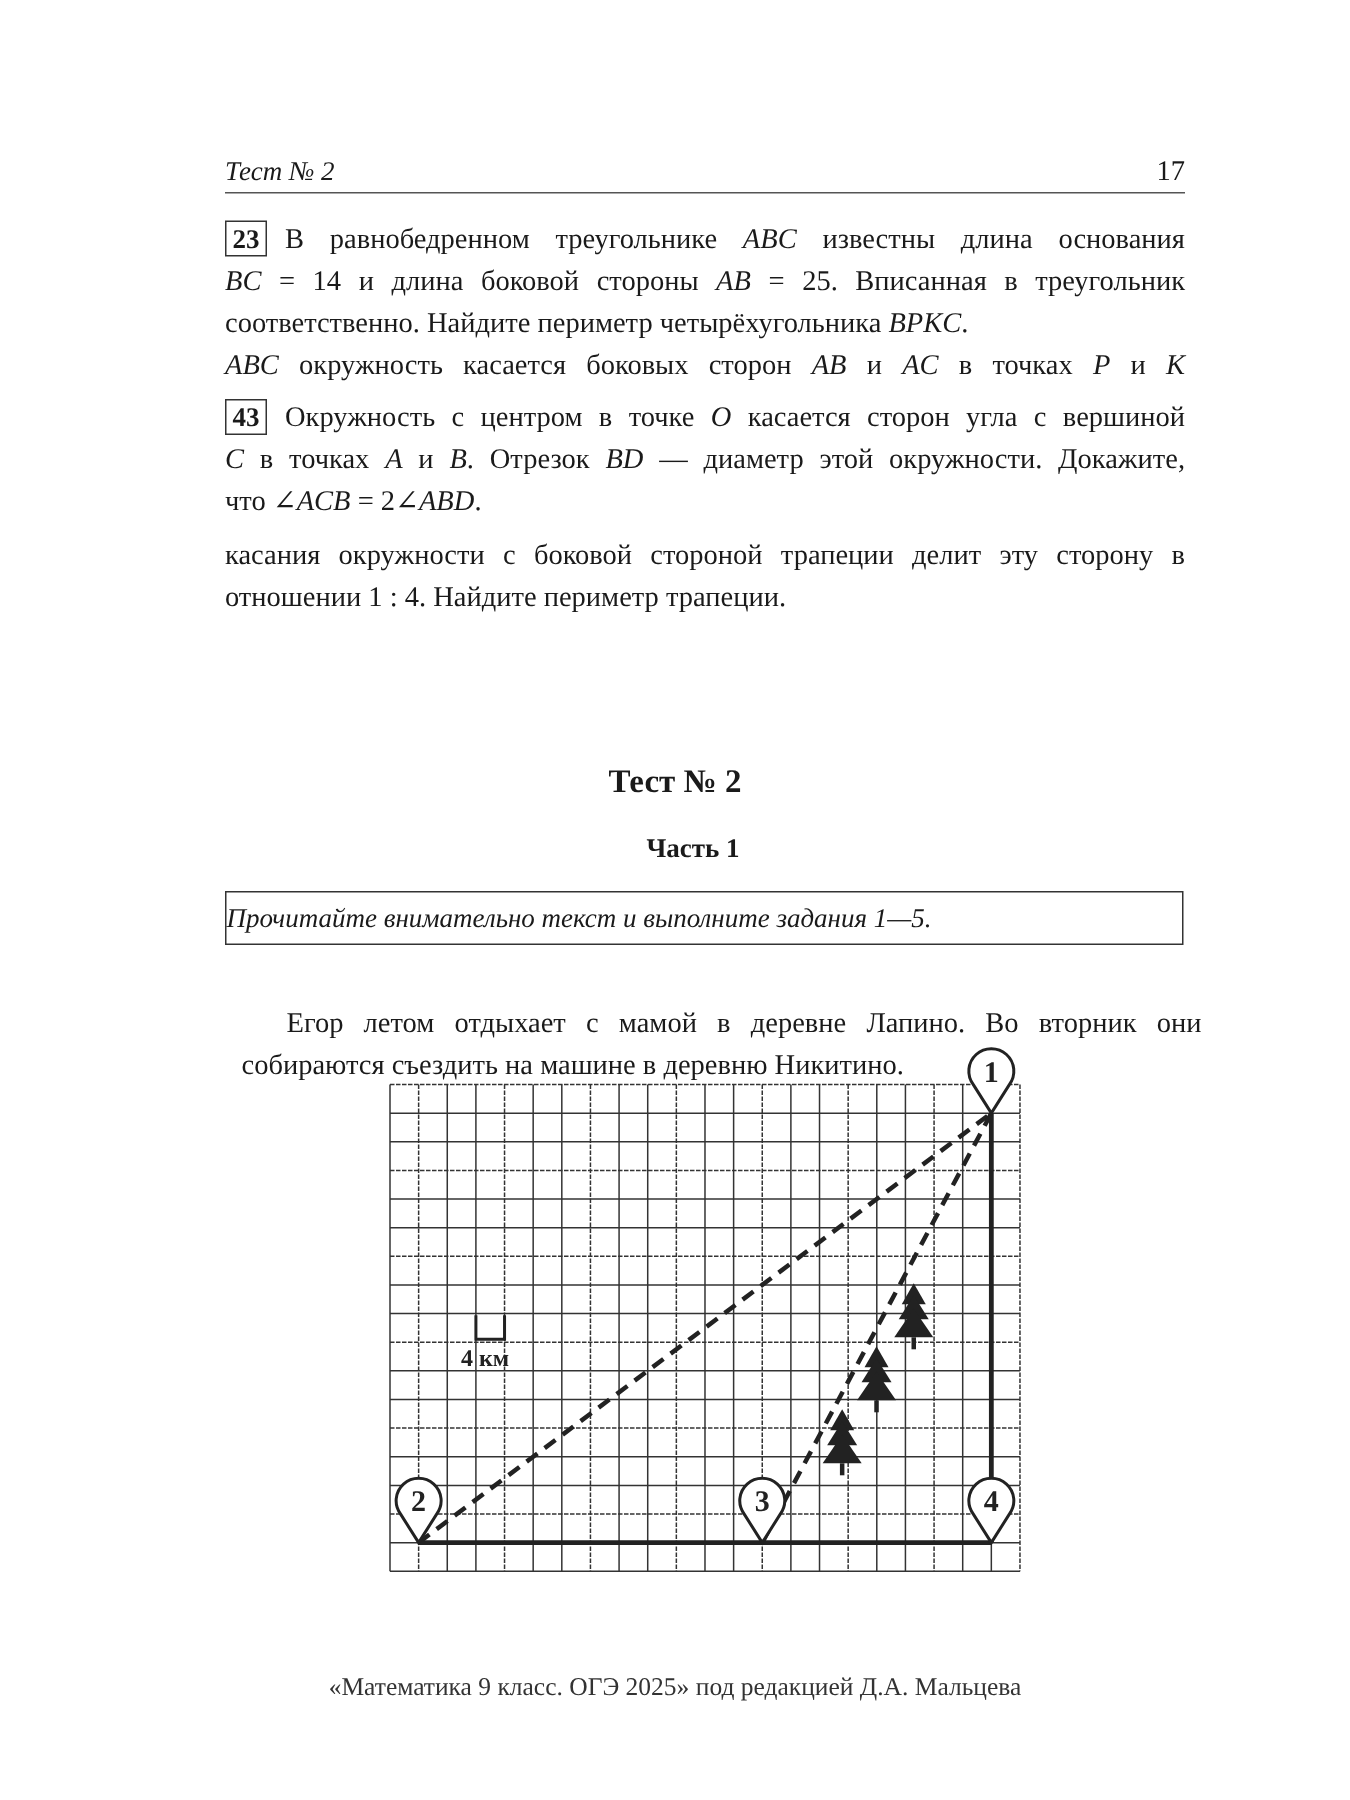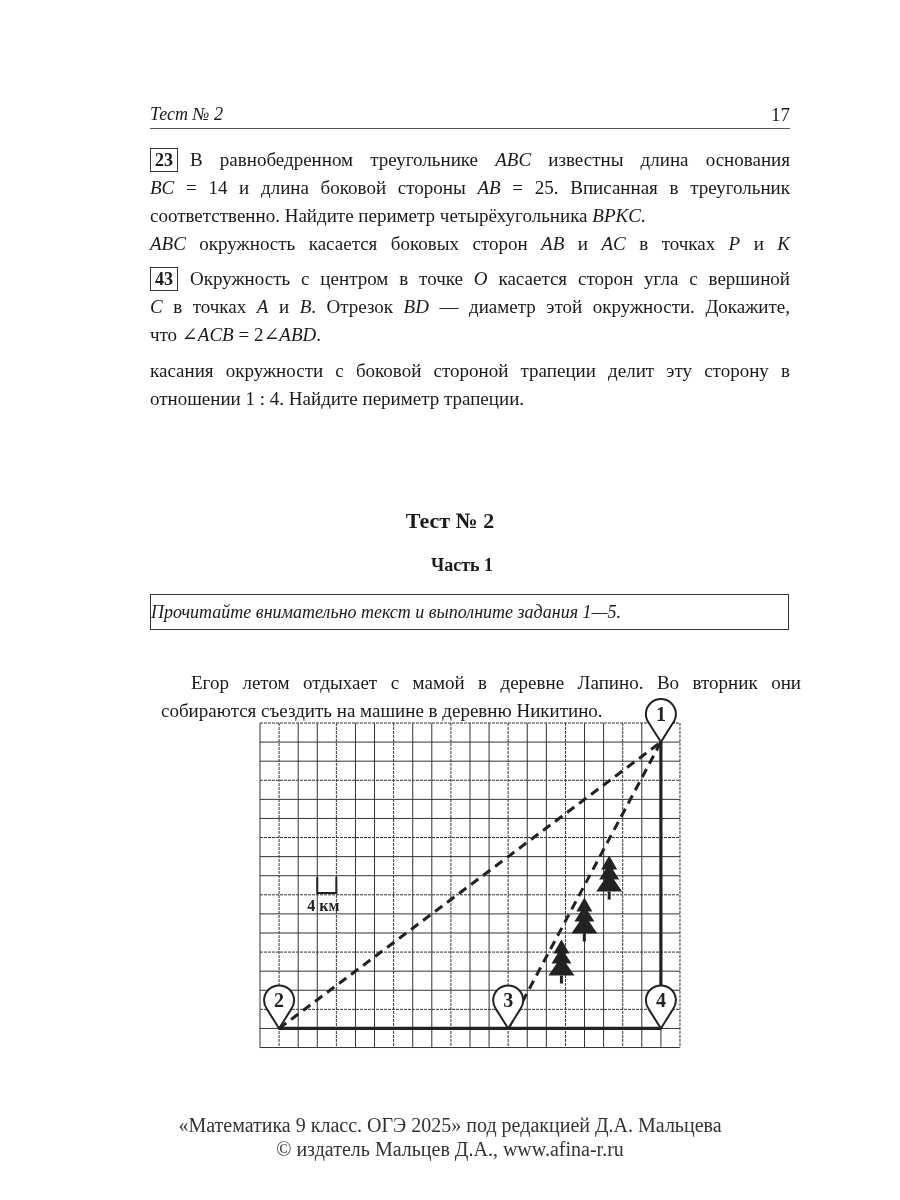--- a/index.html
+++ b/index.html
@@ -12,21 +12,21 @@
   .task { left: 150px; width: 640px; font-size: 19px; line-height: 28px; text-align: justify; }
   .task-num { display: inline-block; border: 1.5px solid #333; font-weight: bold; font-size: 18px;
               line-height: 22px; padding: 0 4px; margin-right: 12px; }
   .m { font-style: italic; margin-top: 15px; }
   .h-test { left: 0; width: 900px; top: 508px; text-align: center; font-weight: bold; font-size: 22px; }
   .h-part { left: 12px; width: 900px; top: 555px; text-align: center; font-weight: bold; font-size: 18px; }
   .instr { left: 150px; top: 594px; width: 637px; height: 34px; border: 1.5px solid #333;
            font-style: italic; font-size: 18px; line-height: 34px; }
   .intro { left: 150px; top: 669px; width: 640px; font-size: 19px; line-height: 28px;
            text-indent: 30px; text-align: justify; margin-left: 11px; }
-  .footer { left: 0; width: 900px; top: 1113px; text-align: center; font-size: 20px; line-height: 24px; color: #333; }
+  .footer { left: 0; width: 900px; top: 1113px; text-align: center; font-size: 17px; line-height: 24px; color: #333; }
   svg text { font-family: "Liberation Serif", "DejaVu Serif", serif; }
 </style>
 </head>
 <body>
 
 <div class="abs run-head">
   <span class="run-title">Тест № 2</span>
   <span class="run-page">17</span>
 </div>
 
@@ -140,14 +140,13 @@
       </g>
       <g>
         <path d="M660.89 1028.44 L648.89 1009.44 A15 15 0 1 1 672.89 1009.44 Z" fill="#fff" stroke="#222" stroke-width="2"></path>
         <text x="660.89" y="1007.44" text-anchor="middle" font-size="20" font-weight="bold" fill="#222">4</text>
       </g>
     </g>
 </svg>
 
 <div class="abs footer">
   <div>«Математика 9 класс. ОГЭ 2025» под редакцией Д.А. Мальцева</div>
-  <div>© издатель Мальцев Д.А., www.afina-r.ru</div>
 </div>
 
 </body></html>

